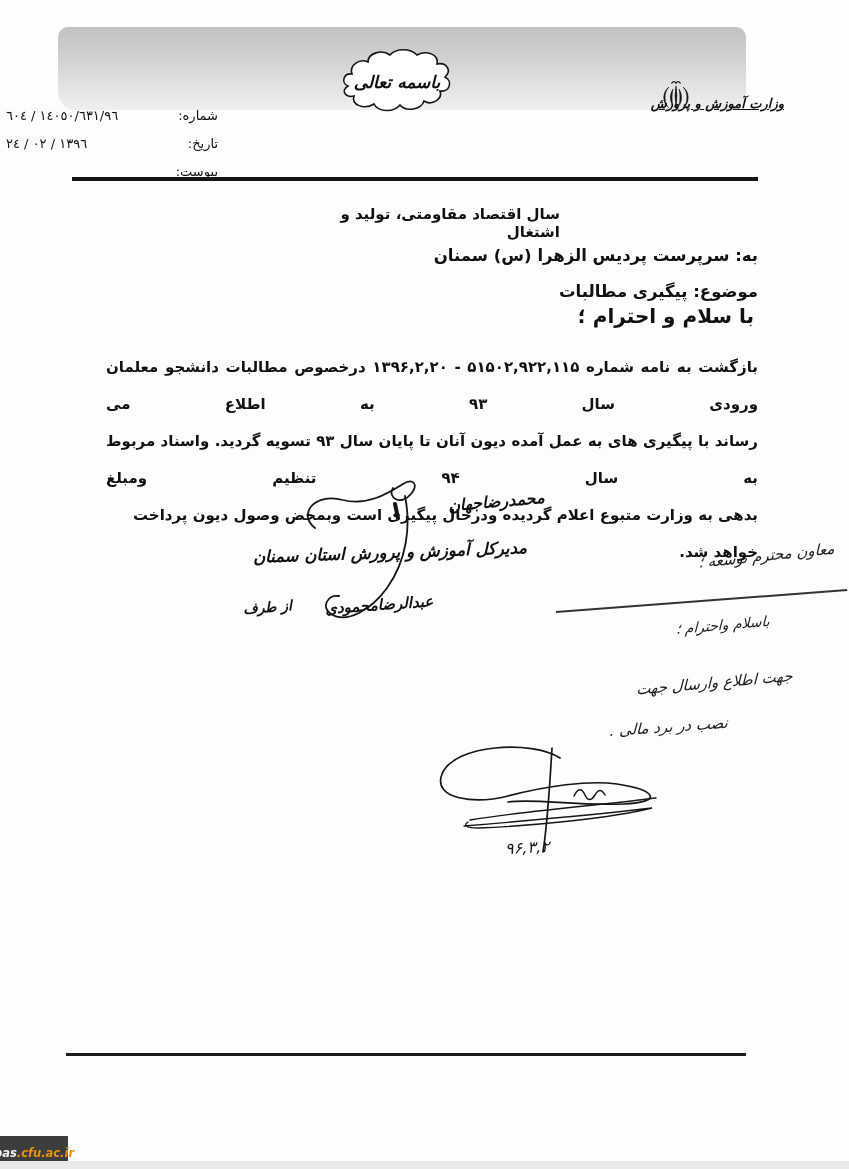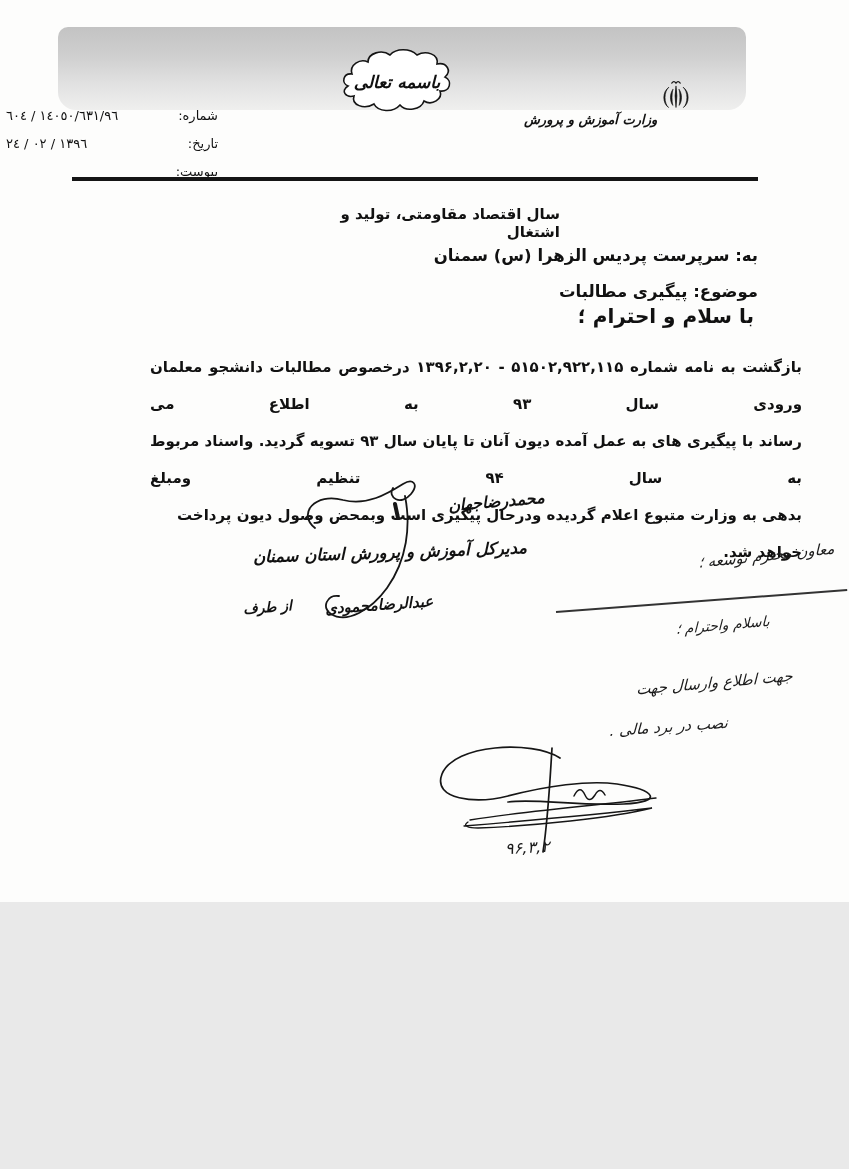--- a/index.html
+++ b/index.html
@@ -1,52 +1,52 @@
 <!DOCTYPE html>
 <html lang="fa"><head>
 <meta charset="utf-8">
 <style>
   html,body{margin:0;padding:0;background:#e9e9e9;}
   .page{
-    position:relative;width:849px;height:902px;background:#fdfdfc;
+    position:relative;width:849px;height:1161px;background:#fdfdfc;
     font-family:"DejaVu Sans",sans-serif;color:#111;overflow:hidden;
     box-shadow:0 0 6px rgba(0,0,0,.25);
   }
   .abs{position:absolute;}
   
   .banner{
     left:58px;top:27px;width:688px;height:83px;
     background:linear-gradient(180deg,#c3c3c3 0%,#cfcfcf 35%,#e2e2e2 70%,#efefee 100%);
     border-radius:10px 10px 18px 18px;
   }
   .besmele-wrap{left:338px;top:46px;width:118px;height:70px;}
   .besmele-wrap svg{width:100%;height:100%;}
   .besmele-text{
     font-size:17px;font-weight:bold;font-style:italic;fill:#101010;
     font-family:"DejaVu Sans",sans-serif;
   }
   .emblem{left:658px;top:80px;width:36px;height:28px;}
-  .org{right:65px;top:112px;width:260px;text-align:left;direction:rtl;}
+  .org{right:65px;top:96px;width:260px;text-align:right;direction:rtl;text-decoration:underline;}
   .org-line1{font-size:13px;font-weight:bold;font-style:italic;letter-spacing:.5px;}
   .org-line2{font-size:13.5px;font-weight:bold;font-style:italic;margin-top:4px;letter-spacing:.2px;}
   
   .meta{left:6px;top:108px;width:212px;direction:rtl;font-size:13px;}
   .meta-row{display:flex;justify-content:space-between;align-items:baseline;margin-bottom:13px;}
   .meta-label{font-weight:500;}
   .meta-value{direction:ltr;unicode-bidi:embed;font-size:13px;}
   .rule-top{left:72px;top:177px;width:686px;height:4px;background:#151515;}
   .rule-bottom{left:66px;top:1053px;width:680px;height:3px;background:#1c1c1c;}
   
   .slogan{left:330px;top:205px;width:230px;text-align:right;direction:rtl;
           font-size:15px;font-weight:bold;}
   .to-line{right:91px;top:246px;direction:rtl;font-size:16.5px;font-weight:bold;}
   .subject-line{right:91px;top:282px;direction:rtl;font-size:16.5px;font-weight:bold;margin-left:20px;}
   .salutation{right:95px;top:304px;direction:rtl;font-size:20px;font-weight:bold;}
   .body-par{left:106px;top:349px;width:652px;direction:rtl;font-size:15px;font-weight:bold;
-            line-height:37px;margin-left:44px;}
+            line-height:37px;}
   .body-line{text-align:justify;text-align-last:justify;}
   .body-line.last{text-align:right;text-align-last:right;}
   
   .sig-name{left:448px;top:492px;direction:rtl;font-size:16px;font-weight:bold;font-style:italic;
             transform:rotate(-5deg);letter-spacing:1px;}
   .sig-title{left:230px;top:543px;width:320px;direction:rtl;text-align:center;font-size:16.5px;
              font-weight:bold;font-style:italic;transform:rotate(-2deg);letter-spacing:1px;}
   .sig-onbehalf{left:243px;top:599px;direction:rtl;font-size:14px;font-weight:bold;font-style:italic;
                 transform:rotate(-4deg);}
   .sig-deputy{left:325px;top:596px;direction:rtl;font-size:15px;font-weight:bold;font-style:italic;

